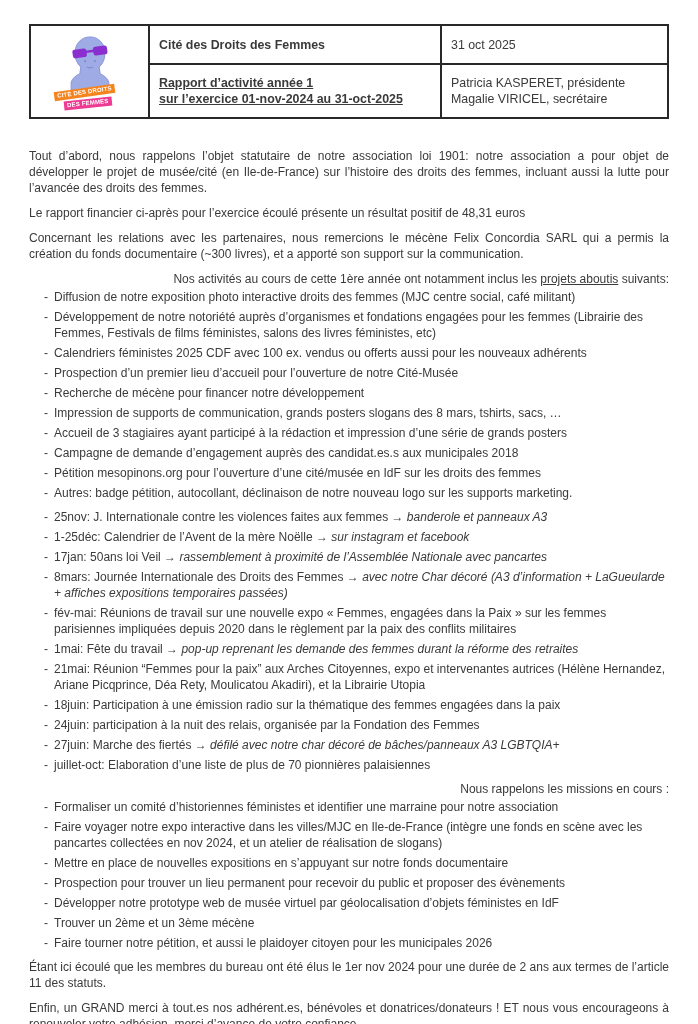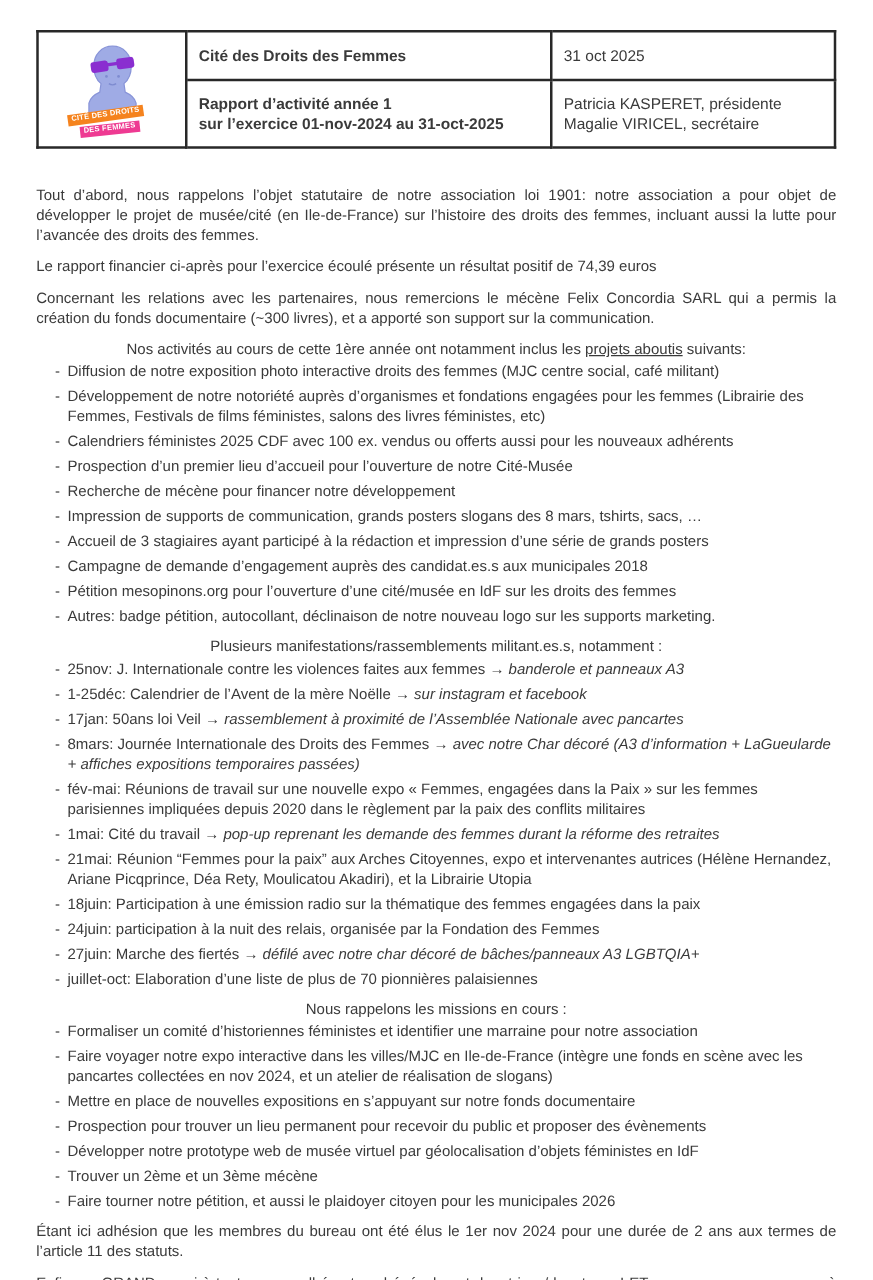--- a/index.html
+++ b/index.html
@@ -25,41 +25,41 @@
   table.header-table td {
     border: 2px solid #282828;
     padding: 4px 9px;
     vertical-align: middle;
     font-size: 12.4px;
     line-height: 16px;
   }
   td.logo-cell { width: 99px; padding: 2px; text-align: center; }
   td.org-cell  { width: 272px; font-weight: bold; height: 29px; }
   td.date-cell { }
-  td.title-cell { font-weight: bold; height: 44px; }
+  td.title-cell { font-weight: bold; height: 44px; text-decoration: underline; }
   td.authors-cell { }
   
   .logo { position: relative; width: 66px; height: 74px; margin: 0 auto; }
   .logo svg { display: block; margin: 0 auto; }
   .ribbon {
     position: absolute;
     color: #ffffff;
     font-weight: bold;
     font-size: 6px;
     line-height: 7px;
     padding: 1px 3px;
     white-space: nowrap;
     letter-spacing: 0.2px;
   }
   .ribbon-orange { left: -3px; bottom: 12px; background: #f5831e; transform: rotate(-8deg); }
   .ribbon-pink   { left: 7px;  bottom: 1px;  background: #ee3a92; transform: rotate(-6deg); }
   
   .doc-body { font-size: 12px; line-height: 16px; }
   .para { margin: 0 0 9px 0; text-align: justify; }
-  .para.tight { margin-bottom: 2px; text-align: center; }
+  .para.tight { margin-bottom: 2px; text-align: right; }
   .list { margin: 0 0 8px 0; }
   .li {
     position: relative;
     padding-left: 25px;
     margin-bottom: 4px;
     text-align: left;
   }
   .li .dash { position: absolute; left: 15px; top: 0; }
   .seg-b { font-weight: normal; }
   .seg-i { font-style: italic; }
@@ -102,56 +102,55 @@
       <td class="authors-cell">
         <div>Patricia KASPERET, présidente</div>
         <div>Magalie VIRICEL, secrétaire</div>
       </td>
     </tr>
   </tbody>
     </table>
 
   <div class="doc-body">
       <div class="para"><span class="seg-b">Tout d’abord, nous rappelons l’objet statutaire de notre association loi 1901:</span><span class="seg-r"> notre association a pour objet de développer le projet de musée/cité (en Ile-de-France) sur l’histoire des droits des femmes, incluant aussi la lutte pour l’avancée des droits des femmes.</span></div>
-      <div class="para"><span class="seg-b">Le rapport financier</span><span class="seg-r"> ci-après pour l’exercice écoulé présente un résultat positif de 74,39 euros</span></div>
+      <div class="para"><span class="seg-b">Le rapport financier</span><span class="seg-r"> ci-après pour l’exercice écoulé présente un résultat positif de 48,31 euros</span></div>
       <div class="para"><span class="seg-b">Concernant les relations avec les partenaires</span><span class="seg-r">, nous remercions le mécène Felix Concordia SARL qui a permis la création du fonds documentaire (~300 livres), et a apporté son support sur la communication.</span></div>
       <div class="para tight"><span class="seg-b">Nos activités au cours de cette 1ère année</span><span class="seg-r"> ont notamment inclus les </span><span class="seg-u">projets aboutis</span><span class="seg-r"> suivants:</span></div>
       <div class="list">
         <div class="li"><span class="dash">-</span><span class="seg-r">Diffusion de notre exposition photo interactive droits des femmes (MJC centre social, café militant)</span></div>
         <div class="li"><span class="dash">-</span><span class="seg-r">Développement de notre notoriété auprès d’organismes et fondations engagées pour les femmes (Librairie des Femmes, Festivals de films féministes, salons des livres féministes,  etc)</span></div>
         <div class="li"><span class="dash">-</span><span class="seg-r">Calendriers féministes 2025 CDF avec 100 ex. vendus ou offerts aussi pour les nouveaux adhérents</span></div>
         <div class="li"><span class="dash">-</span><span class="seg-r">Prospection d’un premier lieu d’accueil pour l’ouverture de notre Cité-Musée</span></div>
         <div class="li"><span class="dash">-</span><span class="seg-r">Recherche de mécène pour financer notre développement</span></div>
         <div class="li"><span class="dash">-</span><span class="seg-r">Impression de supports de communication, grands posters slogans des 8 mars, tshirts, sacs, …</span></div>
         <div class="li"><span class="dash">-</span><span class="seg-r">Accueil de 3 stagiaires ayant participé à la rédaction et impression d’une série de grands posters</span></div>
         <div class="li"><span class="dash">-</span><span class="seg-r">Campagne de demande d’engagement auprès des candidat.es.s aux municipales 2018</span></div>
         <div class="li"><span class="dash">-</span><span class="seg-r">Pétition mesopinons.org pour l’ouverture d’une cité/musée en IdF sur les droits des femmes</span></div>
         <div class="li"><span class="dash">-</span><span class="seg-r">Autres: badge pétition, autocollant, déclinaison de notre nouveau logo sur les supports marketing.</span></div>
       </div>
-      <div class="para tight"><span class="seg-b">Plusieurs manifestations/rassemblements militant.es.s, notamment :</span></div>
       <div class="list">
         <div class="li"><span class="dash">-</span><span class="seg-r">25nov: J. Internationale contre les violences faites aux femmes → </span><span class="seg-i">banderole et panneaux A3</span></div>
         <div class="li"><span class="dash">-</span><span class="seg-r">1-25déc: Calendrier de l’Avent de la mère Noëlle → </span><span class="seg-i">sur instagram et facebook</span></div>
         <div class="li"><span class="dash">-</span><span class="seg-r">17jan: 50ans loi Veil → </span><span class="seg-i">rassemblement à proximité de l’Assemblée Nationale avec pancartes</span></div>
         <div class="li"><span class="dash">-</span><span class="seg-r">8mars: Journée Internationale des Droits des Femmes → </span><span class="seg-i">avec notre Char décoré (A3 d’information + LaGueularde + affiches expositions temporaires passées)</span></div>
         <div class="li"><span class="dash">-</span><span class="seg-r">fév-mai: Réunions de travail sur une nouvelle expo « Femmes, engagées dans la Paix » sur les femmes parisiennes impliquées depuis 2020 dans le règlement par la paix des conflits militaires</span></div>
-        <div class="li"><span class="dash">-</span><span class="seg-r">1mai: Cité du travail → </span><span class="seg-i">pop-up reprenant les demande des femmes durant la réforme des retraites</span></div>
+        <div class="li"><span class="dash">-</span><span class="seg-r">1mai: Fête du travail → </span><span class="seg-i">pop-up reprenant les demande des femmes durant la réforme des retraites</span></div>
         <div class="li"><span class="dash">-</span><span class="seg-r">21mai: Réunion “Femmes pour la paix” aux Arches Citoyennes, expo et intervenantes autrices (Hélène Hernandez, Ariane Picqprince, Déa Rety, Moulicatou Akadiri), et la Librairie Utopia</span></div>
         <div class="li"><span class="dash">-</span><span class="seg-r">18juin: Participation à une émission radio sur la thématique des femmes engagées dans la paix</span></div>
         <div class="li"><span class="dash">-</span><span class="seg-r">24juin: participation à la nuit des relais, organisée par la Fondation des Femmes</span></div>
         <div class="li"><span class="dash">-</span><span class="seg-r">27juin: Marche des fiertés → </span><span class="seg-i">défilé avec notre char décoré de bâches/panneaux A3 LGBTQIA+</span></div>
         <div class="li"><span class="dash">-</span><span class="seg-r">juillet-oct: Elaboration d’une liste de plus de 70 pionnières palaisiennes</span></div>
       </div>
       <div class="para tight"><span class="seg-b">Nous rappelons les missions en cours</span><span class="seg-r"> :</span></div>
       <div class="list">
         <div class="li"><span class="dash">-</span><span class="seg-r">Formaliser un comité d’historiennes féministes et identifier une marraine pour notre association</span></div>
         <div class="li"><span class="dash">-</span><span class="seg-r">Faire voyager notre expo interactive dans les villes/MJC en Ile-de-France (intègre une fonds en scène avec les pancartes collectées en nov 2024, et un atelier de réalisation de slogans)</span></div>
         <div class="li"><span class="dash">-</span><span class="seg-r">Mettre en place de nouvelles expositions en s’appuyant sur notre fonds documentaire</span></div>
         <div class="li"><span class="dash">-</span><span class="seg-r">Prospection pour trouver un lieu permanent pour recevoir du public et proposer des évènements</span></div>
         <div class="li"><span class="dash">-</span><span class="seg-r">Développer notre prototype web de musée virtuel par géolocalisation d’objets féministes en IdF</span></div>
         <div class="li"><span class="dash">-</span><span class="seg-r">Trouver un 2ème et un 3ème mécène</span></div>
         <div class="li"><span class="dash">-</span><span class="seg-r">Faire tourner notre pétition, et aussi le plaidoyer citoyen pour les municipales 2026</span></div>
       </div>
-      <div class="para"><span class="seg-b">Étant ici adhésion que les membres du bureau</span><span class="seg-r"> ont été élus le 1er nov 2024 pour une durée de 2 ans aux termes de l’article 11 des statuts.</span></div>
+      <div class="para"><span class="seg-b">Étant ici écoulé que les membres du bureau</span><span class="seg-r"> ont été élus le 1er nov 2024 pour une durée de 2 ans aux termes de l’article 11 des statuts.</span></div>
       <div class="para"><span class="seg-b">Enfin, un GRAND merci</span><span class="seg-r"> à tout.es nos adhérent.es, bénévoles et donatrices/donateurs ! ET nous vous encourageons à renouveler votre adhésion, merci d’avance de votre confiance.</span></div>
     </div>
 
 </div>
 
 </body></html>

